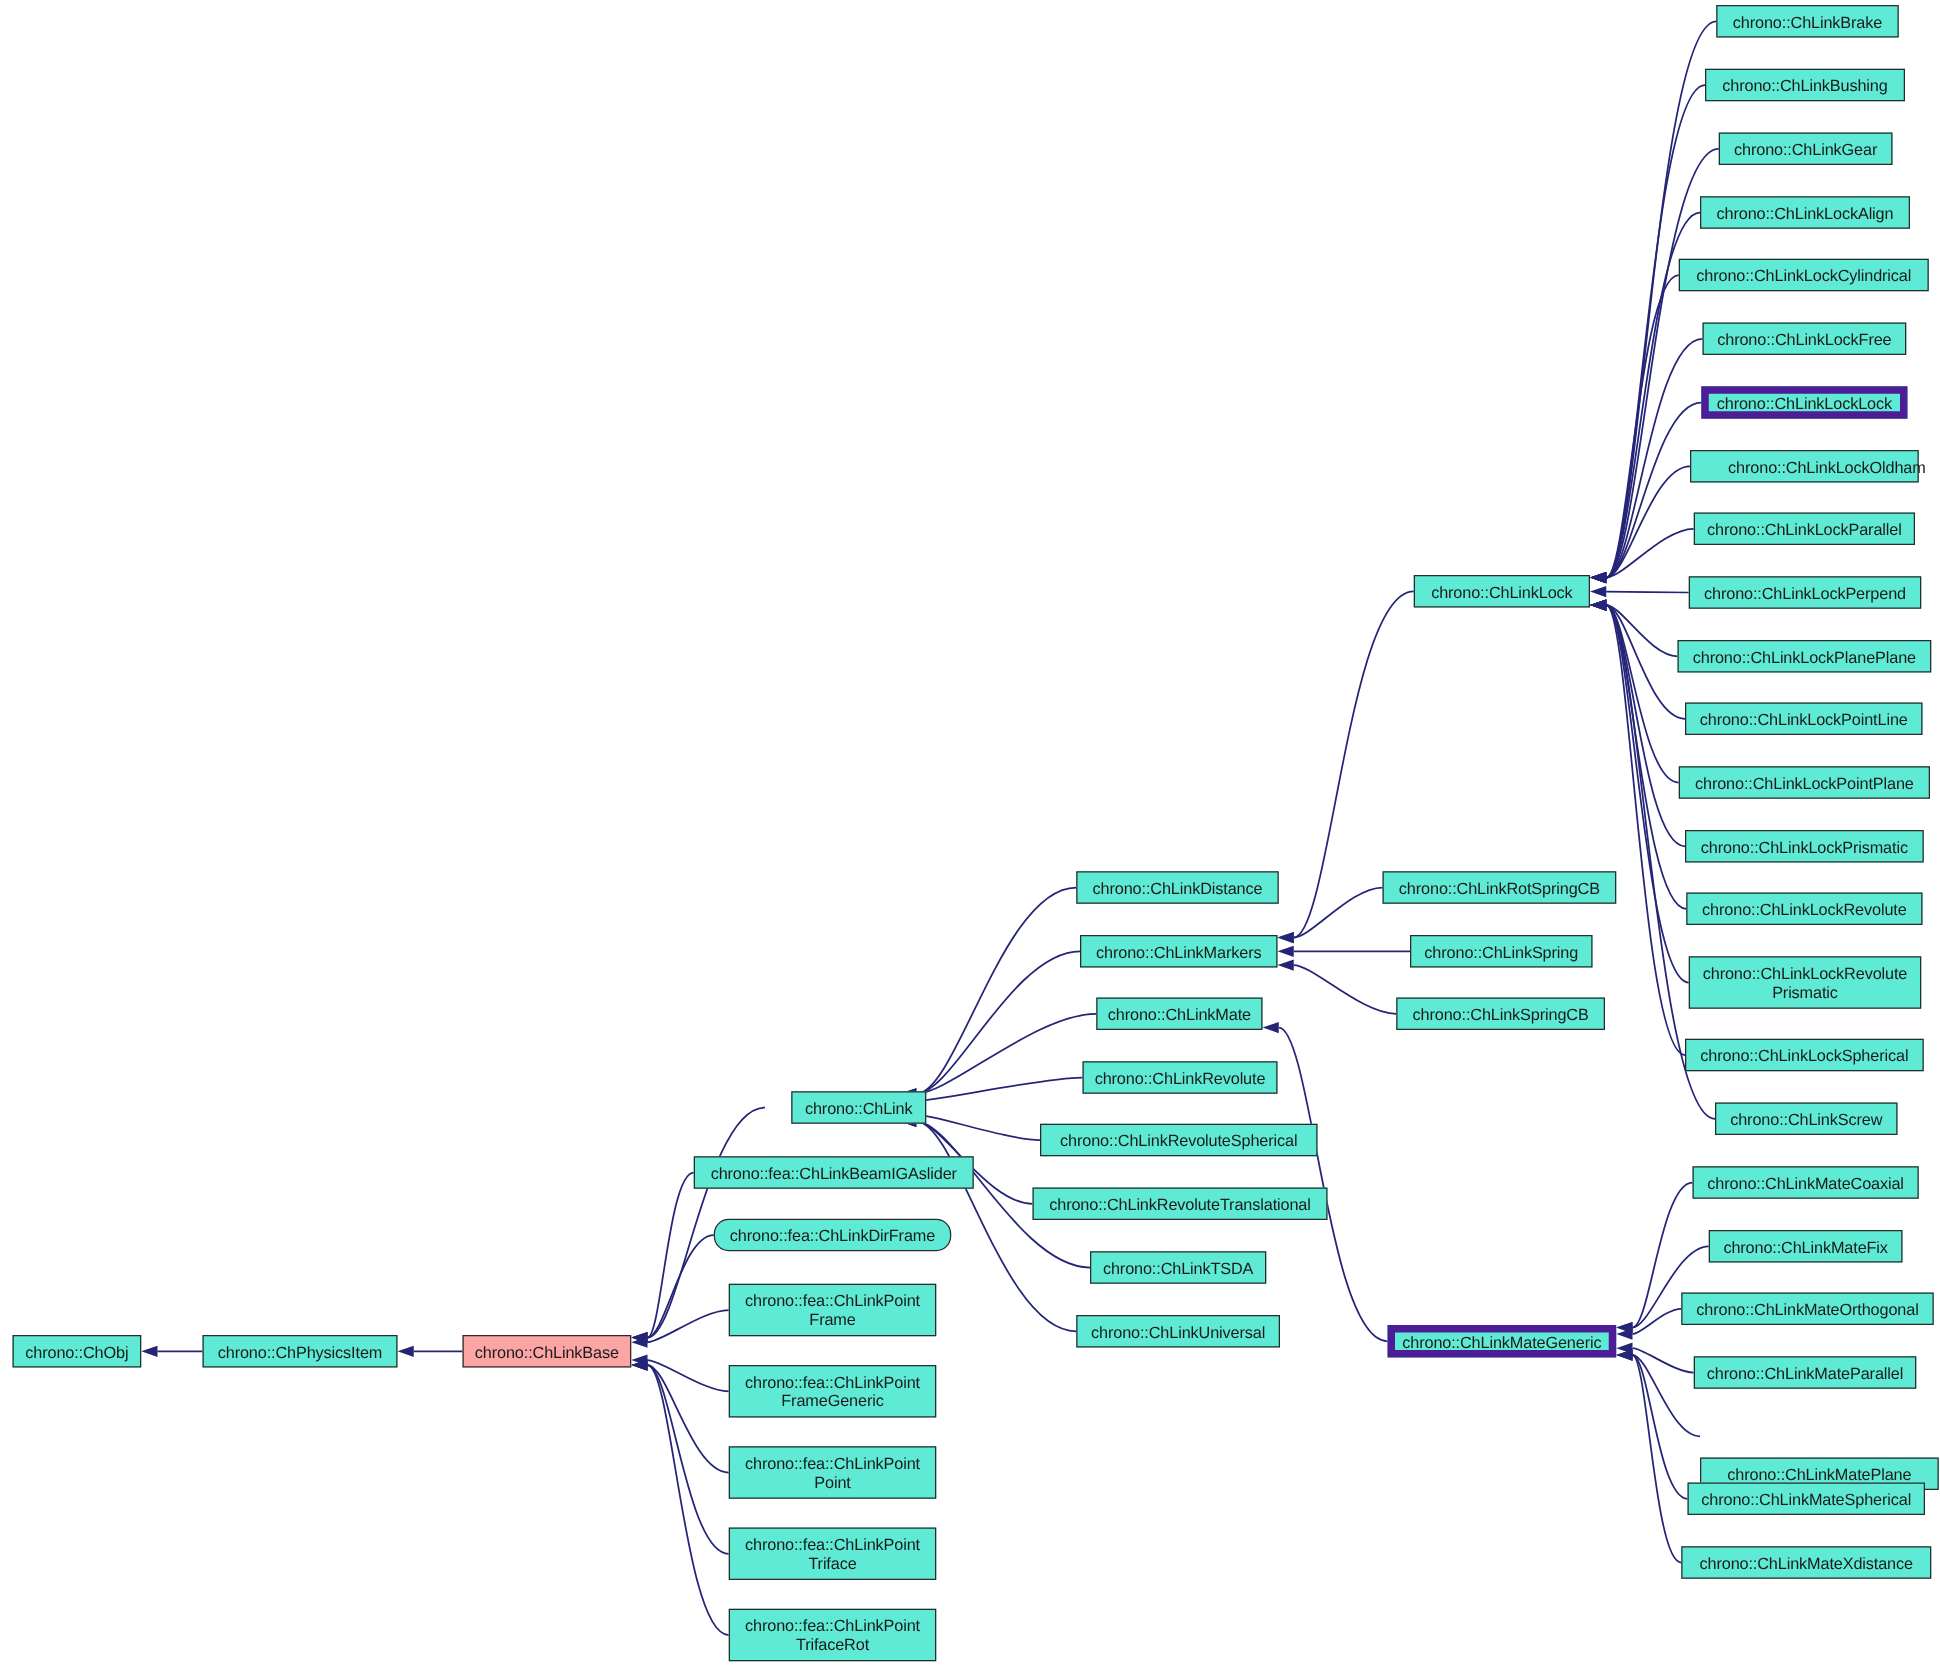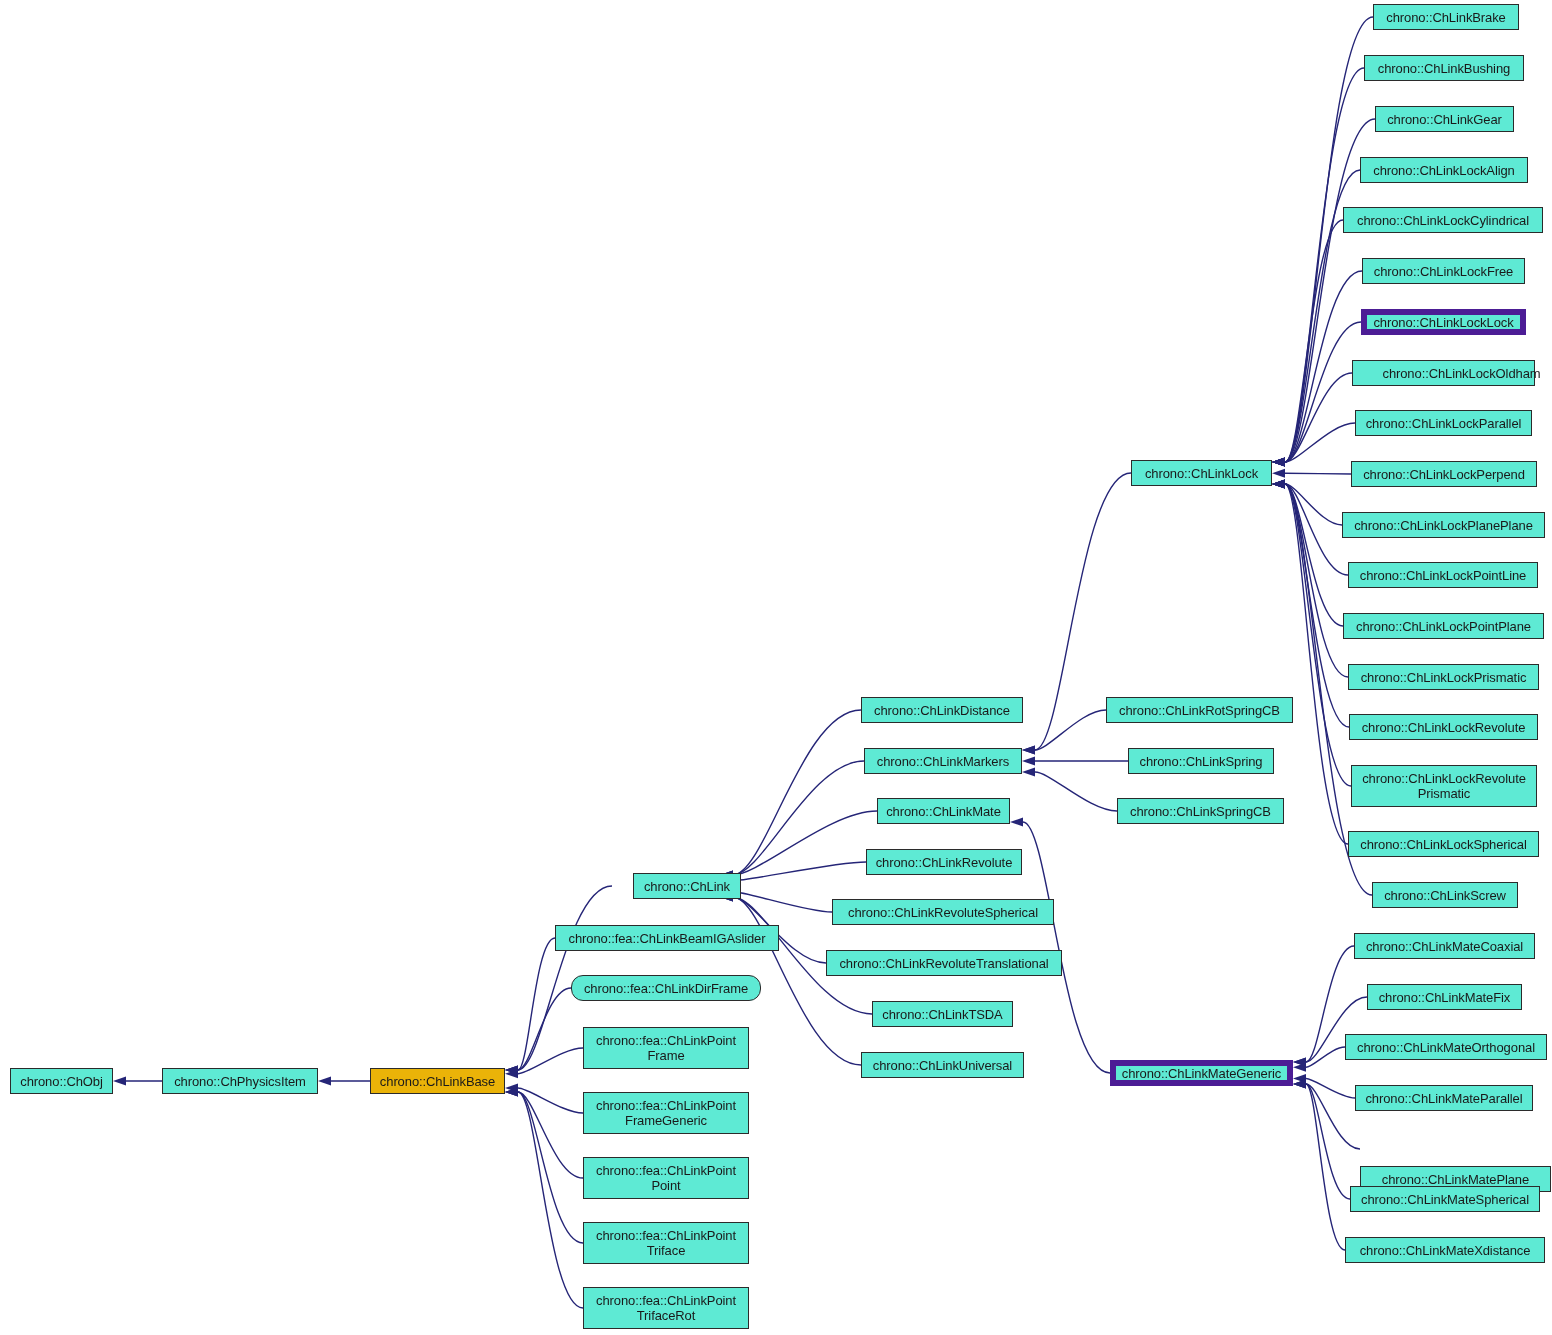--- a/index.html
+++ b/index.html
@@ -3,21 +3,21 @@
 <meta charset="utf-8">
 <style>
   html,body{margin:0;padding:0;background:#ffffff;}
   body{width:1552px;height:1335px;overflow:hidden;font-family:"Liberation Sans",sans-serif;}
   #diagram{position:relative;width:1552px;height:1335px;background:#ffffff;}
   svg.edges{position:absolute;left:0;top:0;width:1552px;height:1335px;pointer-events:none;}
   .node{position:absolute;box-sizing:border-box;border:1px solid #2b2b2b;background:#5eead4;
         display:flex;align-items:center;justify-content:center;text-align:center;
         font-family:"Liberation Sans",sans-serif;font-size:13px;line-height:15px;color:#1a1a1a;
         white-space:pre-line;letter-spacing:-0.1px;}
-  .node.root{background:#eab308;border-color:#2b2b2b;}
+  .node.root{background:#fca5a5;border-color:#2b2b2b;}
   .node.hl{border:6px solid #4c1d95;}
 </style>
 </head>
 <body>
 
 <div id="diagram">
   <svg class="edges" viewBox="0 0 1552 1335">
       <path d="M 162 1081 C 155.52 1081, 129.564 1081, 126 1081" fill="none" stroke="#252577" stroke-width="1.4"></path>
       <polygon points="113,1081 126,1085.5 126,1076.5" fill="#252577"></polygon>
       <path d="M 370 1081 C 362.98 1081, 334.861 1081, 331 1081" fill="none" stroke="#252577" stroke-width="1.4"></path>

